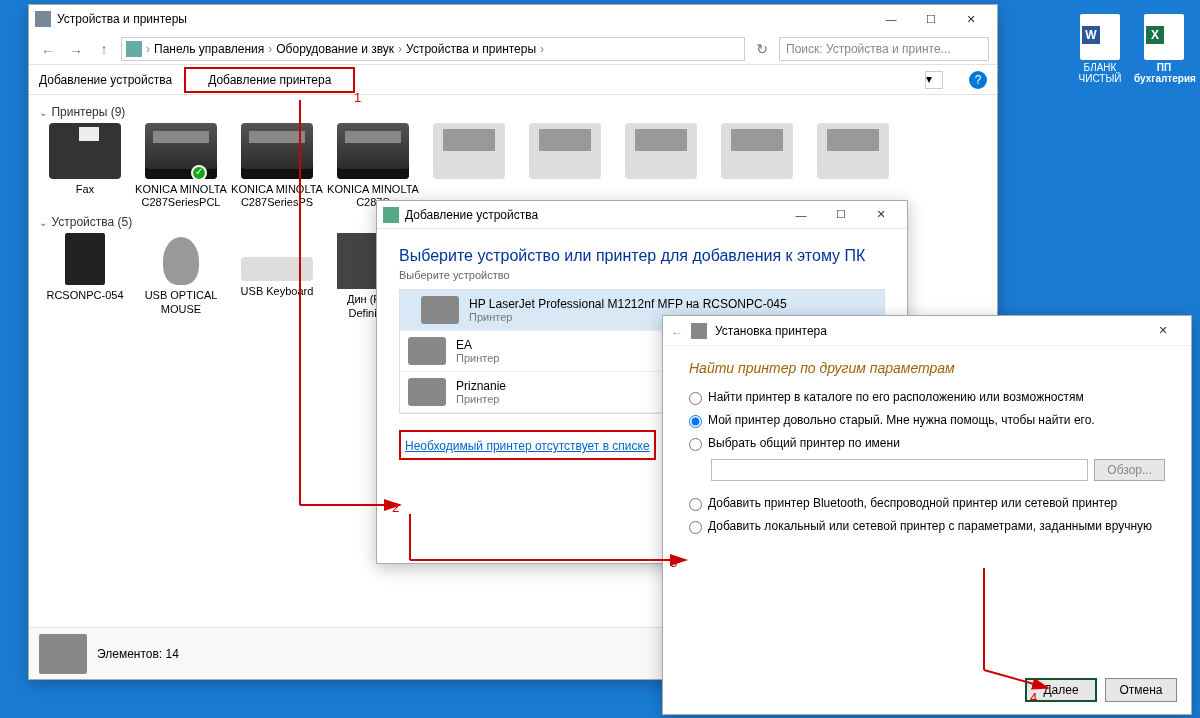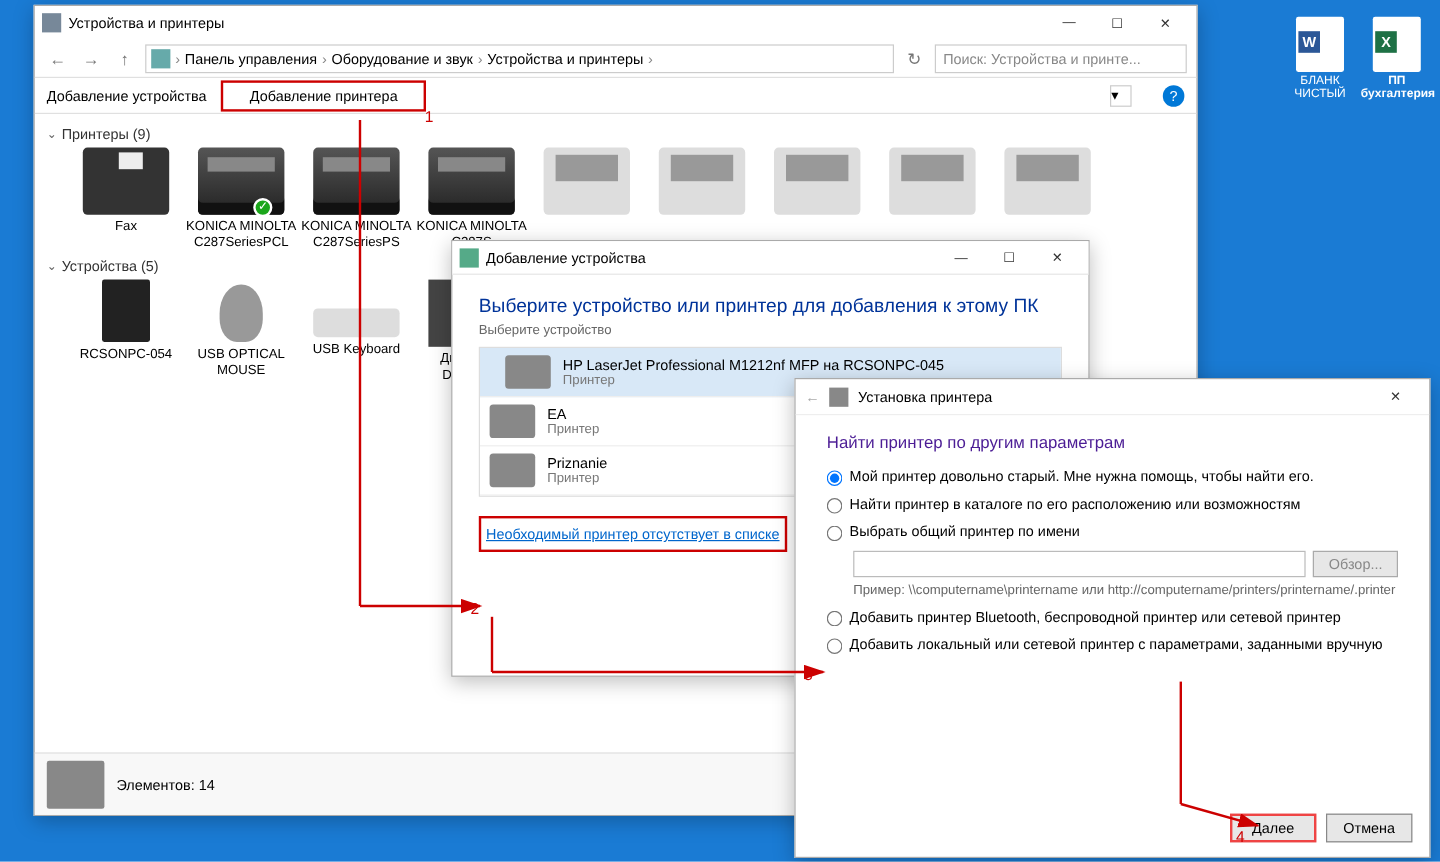--- a/index.html
+++ b/index.html
@@ -19,21 +19,21 @@
 .breadcrumb .bc-icon { width:16px; height:16px; background:#6aa; }
 .bc-sep { color: #888; }
 .search { width: 210px; height: 24px; border: 1px solid #ccc; font-size: 12px; padding: 0 6px; color: #888; display:flex; align-items:center; }
 .toolbar2 { height: 30px; display: flex; align-items: center; padding: 0 10px; gap: 18px; font-size: 12px; border-bottom: 1px solid #e0e0e0; }
 .toolbar2 .dd { width:18px; height:18px; border:1px solid #ccc; margin-left:auto; }
 .help { width:18px; height:18px; background:#0078d7; color:#fff; border-radius:50%; font-size:12px; display:flex; align-items:center; justify-content:center; margin-left:8px; }
 
 .content { position: relative; padding: 4px 10px; height: calc(100% - 120px); overflow:hidden; }
 .group-header { font-size: 12px; color: #333; margin: 6px 0 4px; display:flex; align-items:center; gap:4px; }
 .chev { font-size: 10px; color:#666; }
-.item-grid { display: flex; flex-wrap: wrap; gap: 8px 4px; margin-left: 20px; }
+.item-grid { display: flex; flex-wrap: wrap; gap: 8px 4px; }
 .device { width: 92px; text-align: center; font-size: 11px; }
 .dev-img { width: 72px; height: 56px; margin: 0 auto 4px; position: relative; }
 .dev-img.printer { background: linear-gradient(#555,#222); border-radius: 4px; box-shadow: inset 0 -10px 0 #111; }
 .dev-img.printer::before { content:""; position:absolute; top:8px; left:8px; width:56px; height:12px; background:#888; }
 .dev-img.printer2 { background:#ddd; border-radius:4px; }
 .dev-img.printer2::before { content:""; position:absolute; top:6px; left:10px; width:52px; height:22px; background:#999; }
 .dev-img.fax { background:#333; border-radius:4px; }
 .dev-img.fax::before { content:""; position:absolute; top:4px; left:30px; width:20px; height:14px; background:#eee; }
 .dev-img.pc { background:#222; border-radius:2px; width:40px; height:52px; margin:0 auto 4px;}
 .dev-img.kb { background:#ddd; border-radius:4px; height:24px; margin-top:24px;}
@@ -56,31 +56,31 @@
 .prow.sel { background:#d8e8f7;padding-left:21px; }
 .picon { width:38px; height:28px; background:#888; border-radius:3px; flex-shrink:0; }
 .prow .meta { font-size:11px; color:#777; }
 .link-row { margin-top: 16px; padding:4px; border:2px solid #c00; display:inline-block; }
 .link-row a { font-size:12px; color:#0066cc; text-decoration:underline; }
 
 
 #w3 { left: 662px; top: 315px; width: 530px; height: 400px; background:#fff; }
 #w3 .top { height:30px; display:flex; align-items:center; padding:0 8px; font-size:12px; gap:8px; border-bottom:1px solid #eee;}
 #w3 .body { padding: 14px 26px; }
-#w3 h2 { font-size:14px; color:#4c1d95; font-weight:normal; margin-bottom:14px; }
+#w3 h2 { font-size:14px; color:#a16207; font-weight:normal; margin-bottom:14px;font-style:italic; }
 .radio-row { display:flex; align-items:flex-start; gap:6px; font-size:12px; margin:8px 0; }
 .radio-row input { margin-top:2px; }
-.sub-input { margin:6px 0 4px 22px; display:flex; gap:6px; }
+.sub-input { margin:6px 0 15px 22px; display:flex; gap:6px; }
 .sub-input input { flex:1; height:22px; border:1px solid #bbb; padding:0 4px; font-size:12px; }
 .sub-input button { height:22px; padding:0 12px; font-size:12px; background:#e7e7e7; border:1px solid #aaa; color:#888; }
 .hint { font-size:11px; color:#666; margin-left:22px; margin-bottom:6px; line-height:1.3; }
 .tcp-row { border:2px solid #c00; padding:2px 4px; margin:4px -4px; }
 .dlg-btns { position:absolute; bottom:12px; right:14px; display:flex; gap:8px; }
 .dlg-btns button { height:24px; width:72px; font-size:12px; border:1px solid #888; background:#e7e7e7; }
-.dlg-btns .primary { border:2px solid #ef4444; }
+.dlg-btns .primary { border:2px solid #14532d; }
 
 
 .desk-icon { position:absolute; text-align:center; width:60px; font-size:10px; color:#fff; }
 .desk-icon .di-img { width:40px; height:46px; margin:0 auto 2px; position:relative; }
 .word { background:#fff; border-radius:2px; }
 .word::after { content:"W"; position:absolute; left:2px; top:12px; background:#2b5797; color:#fff; width:18px; height:18px; font-size:12px; text-align:center; line-height:18px; font-weight:bold; }
 .excel { background:#fff; border-radius:2px; }
 .excel::after { content:"X"; position:absolute; left:2px; top:12px; background:#1e7145; color:#fff; width:18px; height:18px; font-size:12px; text-align:center; line-height:18px; font-weight:bold; }
 
 
@@ -255,36 +255,35 @@
     <span style="color:#aaa;">←</span>
     <span class="icon" style="width:16px;height:16px;background:#888;display:inline-block;"></span>
     <span>Установка принтера</span>
     <div class="winbtns" style="margin-left:auto;">
         <div class="winbtn close">✕</div>
       </div>
   </div>
   <div class="body">
     <h2>Найти принтер по другим параметрам</h2>
     <div class="radio-row">
+        <input type="radio" name="r" style="">
+        <span>Найти принтер в каталоге по его расположению или возможностям</span>
+      </div>
+    <div class="radio-row">
         <input type="radio" name="r" checked="" style="">
         <span>Мой принтер довольно старый. Мне нужна помощь, чтобы найти его.</span>
-      </div>
-    <div class="radio-row">
-        <input type="radio" name="r" style="">
-        <span>Найти принтер в каталоге по его расположению или возможностям</span>
       </div>
     <div class="radio-row">
         <input type="radio" name="r" style="">
         <span>Выбрать общий принтер по имени</span>
       </div>
     <div class="sub-input">
       <input type="text" style="">
       <button disabled="">Обзор...</button>
     </div>
-    <div class="hint">Пример: \\computername\printername или http://computername/printers/printername/.printer</div>
     <div class="radio-row">
         <input type="radio" name="r" style="">
         <span>Добавить принтер Bluetooth, беспроводной принтер или сетевой принтер</span>
       </div>
     <div class="radio-row">
         <input type="radio" name="r" style="">
         <span>Добавить локальный или сетевой принтер с параметрами, заданными вручную</span>
       </div>
   </div>
   <div class="dlg-btns">

